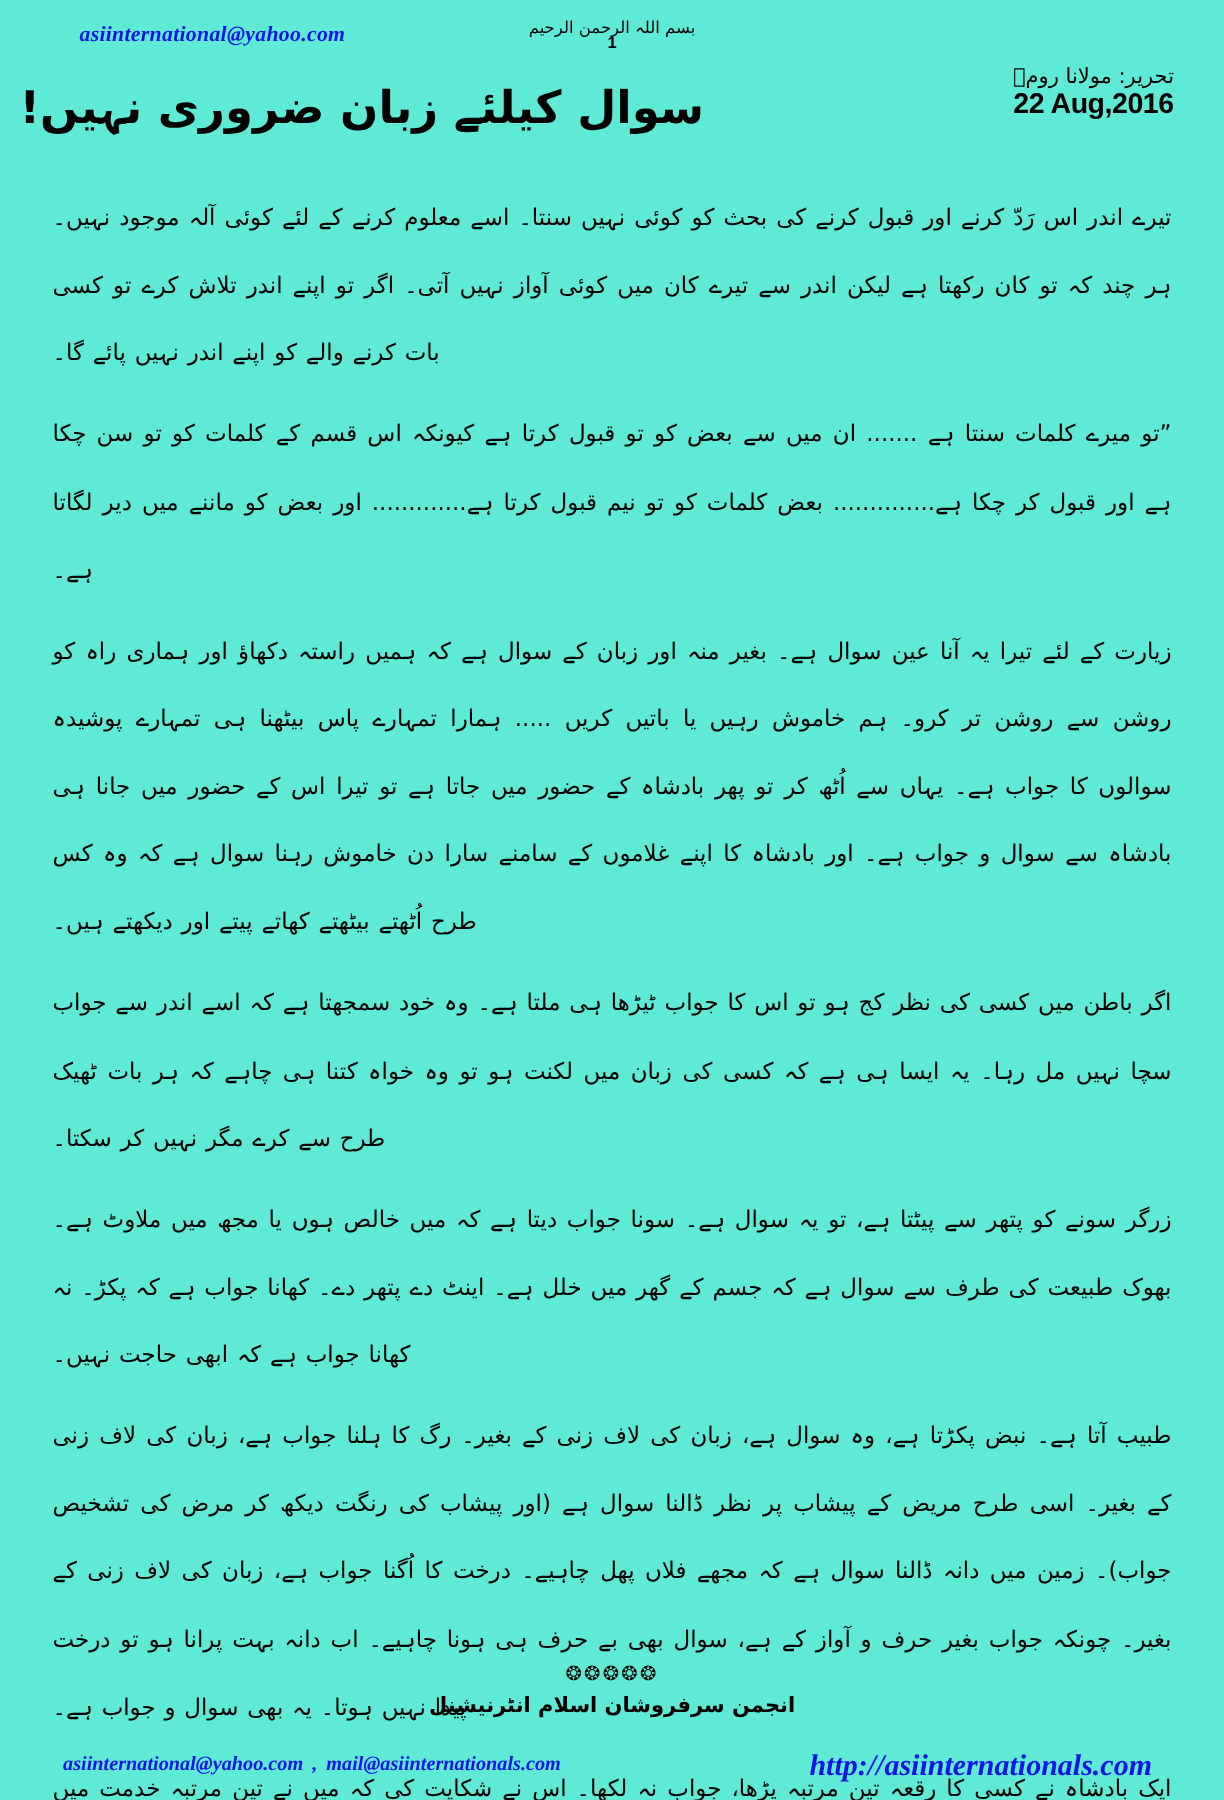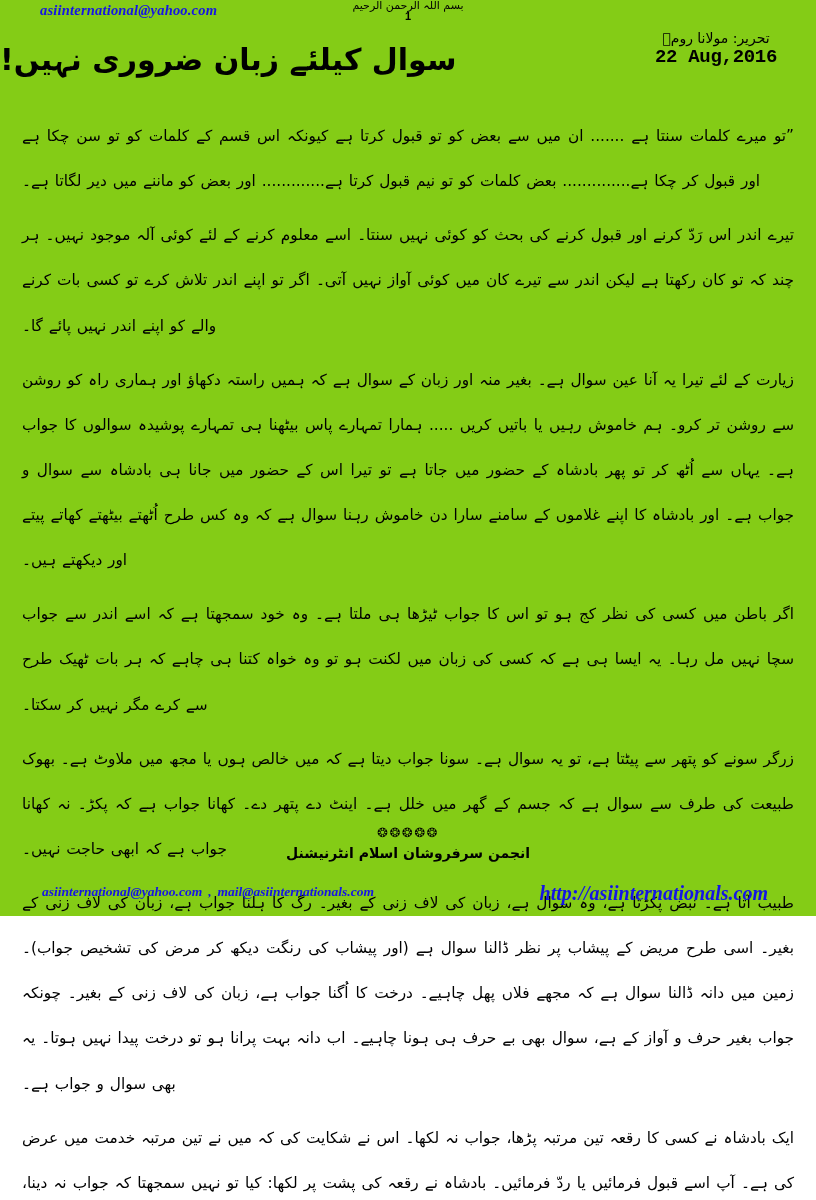--- a/index.html
+++ b/index.html
@@ -12,25 +12,25 @@
     width: 816px;
     height: 1200px;
     position: relative;
     overflow: hidden;
     font-family: "DejaVu Sans", sans-serif;
     color: #000000;
   }
 
   .page {
     width: 816px;
-    height: 916px;
+    height: 1200px;
     position: relative;
     box-sizing: border-box;
-    padding: 0;
-    background: #84cc16;
+    padding: 13px;
+    background: #5eead4;
   }
 
   
   .masthead {
     position: relative;
     height: 104px;
   }
   .site-email-top {
     position: absolute;
     top: 2px;
@@ -77,21 +77,21 @@
   }
   .byline-author {
     font-family: "DejaVu Sans", sans-serif;
     font-size: 14px;
     color: #000;
     white-space: nowrap;
     line-height: 1.15;
   }
   .byline-date {
     direction: ltr;
-    font-family: Liberation Mono, monospace;
+    font-family: Liberation Sans, sans-serif;
     font-size: 19px;
     font-weight: bold;
     color: #000;
     letter-spacing: -0.3px;
     line-height: 1.1;
     margin-top: 1px;
   }
 
   .headline {
     position: absolute;
@@ -207,22 +207,22 @@
       <div class="byline-author">تحریر: مولانا رومؒ</div>
       <div class="byline-date">22 Aug,2016</div>
     </div>
 
     <div class="headline">
       <span class="headline-text">سوال کیلئے زبان ضروری نہیں!</span>
     </div>
   </div>
 
   <div class="article">
+    <p class="para">تیرے اندر اس رَدّ کرنے اور قبول کرنے کی بحث کو کوئی نہیں سنتا۔ اسے معلوم کرنے کے لئے کوئی آلہ موجود نہیں۔ ہر چند کہ تو کان رکھتا ہے لیکن اندر سے تیرے کان میں کوئی آواز نہیں آتی۔ اگر تو اپنے اندر تلاش کرے تو کسی بات کرنے والے کو اپنے اندر نہیں پائے گا۔</p>
     <p class="para first">”تو میرے کلمات سنتا ہے ....... ان میں سے بعض کو تو قبول کرتا ہے کیونکہ اس قسم کے کلمات کو تو سن چکا ہے اور قبول کر چکا ہے.............. بعض کلمات کو تو نیم قبول کرتا ہے............. اور بعض کو ماننے میں دیر لگاتا ہے۔</p>
-    <p class="para">تیرے اندر اس رَدّ کرنے اور قبول کرنے کی بحث کو کوئی نہیں سنتا۔ اسے معلوم کرنے کے لئے کوئی آلہ موجود نہیں۔ ہر چند کہ تو کان رکھتا ہے لیکن اندر سے تیرے کان میں کوئی آواز نہیں آتی۔ اگر تو اپنے اندر تلاش کرے تو کسی بات کرنے والے کو اپنے اندر نہیں پائے گا۔</p>
     <p class="para">زیارت کے لئے تیرا یہ آنا عین سوال ہے۔ بغیر منہ اور زبان کے سوال ہے کہ ہمیں راستہ دکھاؤ اور ہماری راہ کو روشن سے روشن تر کرو۔ ہم خاموش رہیں یا باتیں کریں ..... ہمارا تمہارے پاس بیٹھنا ہی تمہارے پوشیدہ سوالوں کا جواب ہے۔ یہاں سے اُٹھ کر تو پھر بادشاہ کے حضور میں جاتا ہے تو تیرا اس کے حضور میں جانا ہی بادشاہ سے سوال و جواب ہے۔ اور بادشاہ کا اپنے غلاموں کے سامنے سارا دن خاموش رہنا سوال ہے کہ وہ کس طرح اُٹھتے بیٹھتے کھاتے پیتے اور دیکھتے ہیں۔</p>
     <p class="para">اگر باطن میں کسی کی نظر کج ہو تو اس کا جواب ٹیڑھا ہی ملتا ہے۔ وہ خود سمجھتا ہے کہ اسے اندر سے جواب سچا نہیں مل رہا۔ یہ ایسا ہی ہے کہ کسی کی زبان میں لکنت ہو تو وہ خواہ کتنا ہی چاہے کہ ہر بات ٹھیک طرح سے کرے مگر نہیں کر سکتا۔</p>
     <p class="para">زرگر سونے کو پتھر سے پیٹتا ہے، تو یہ سوال ہے۔ سونا جواب دیتا ہے کہ میں خالص ہوں یا مجھ میں ملاوٹ ہے۔ بھوک طبیعت کی طرف سے سوال ہے کہ جسم کے گھر میں خلل ہے۔ اینٹ دے پتھر دے۔ کھانا جواب ہے کہ پکڑ۔ نہ کھانا جواب ہے کہ ابھی حاجت نہیں۔</p>
     <p class="para">طبیب آتا ہے۔ نبض پکڑتا ہے، وہ سوال ہے، زبان کی لاف زنی کے بغیر۔ رگ کا ہلنا جواب ہے، زبان کی لاف زنی کے بغیر۔ اسی طرح مریض کے پیشاب پر نظر ڈالنا سوال ہے (اور پیشاب کی رنگت دیکھ کر مرض کی تشخیص جواب)۔ زمین میں دانہ ڈالنا سوال ہے کہ مجھے فلاں پھل چاہیے۔ درخت کا اُگنا جواب ہے، زبان کی لاف زنی کے بغیر۔ چونکہ جواب بغیر حرف و آواز کے ہے، سوال بھی بے حرف ہی ہونا چاہیے۔ اب دانہ بہت پرانا ہو تو درخت پیدا نہیں ہوتا۔ یہ بھی سوال و جواب ہے۔</p>
     <p class="para">ایک بادشاہ نے کسی کا رقعہ تین مرتبہ پڑھا، جواب نہ لکھا۔ اس نے شکایت کی کہ میں نے تین مرتبہ خدمت میں عرض کی ہے۔ آپ اسے قبول فرمائیں یا ردّ فرمائیں۔ بادشاہ نے رقعہ کی پشت پر لکھا: کیا تو نہیں سمجھتا کہ جواب نہ دینا، جواب ہے۔</p>
 
   </div>
 
   <div class="footer">
     <div class="ornament-row">❂❂❂❂❂</div>

